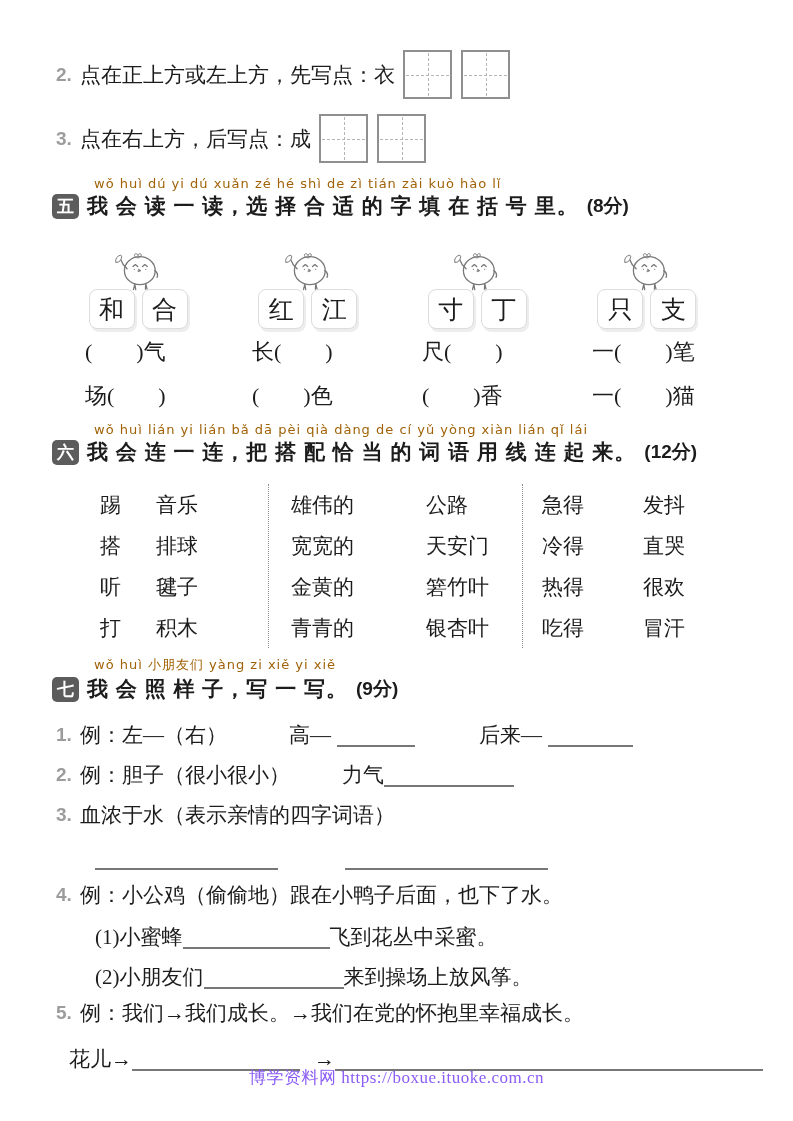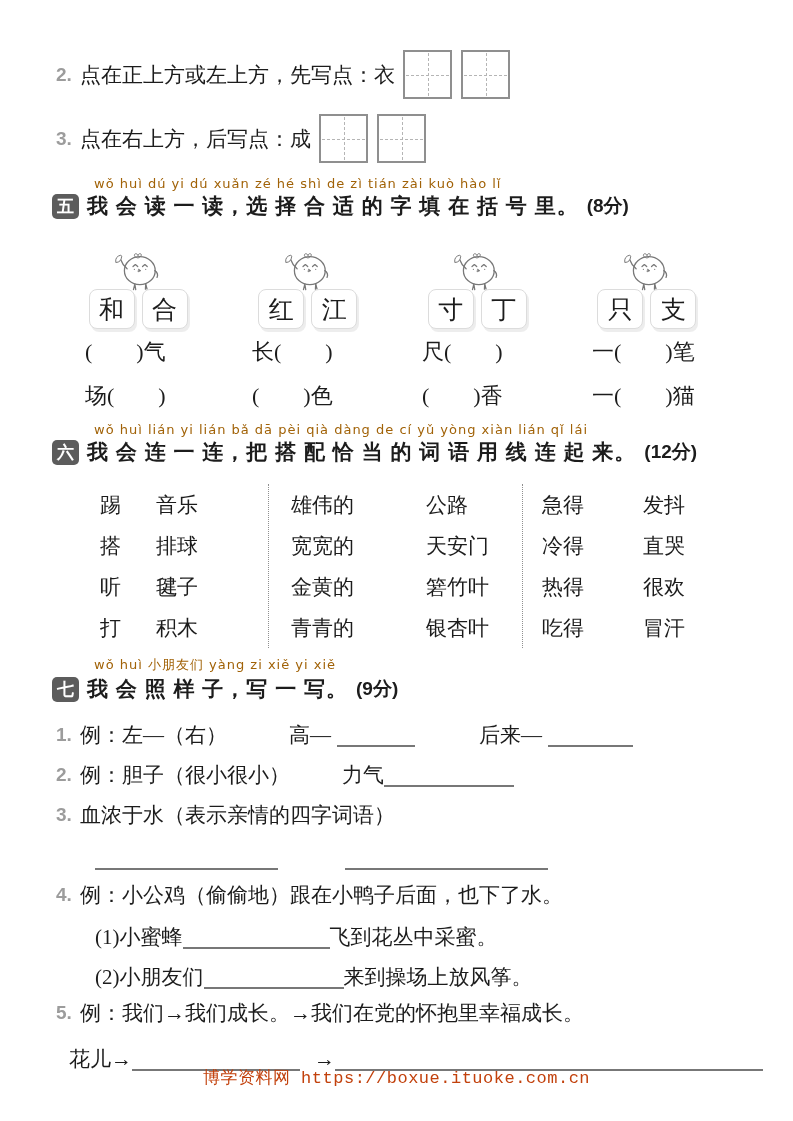--- a/index.html
+++ b/index.html
@@ -78,22 +78,22 @@
   .g3 .colA{padding-left:19px;width:115px;box-sizing:border-box;}
   .g3 .colB{padding-left:5px;justify-content:space-between;}
 
   
   .blank{display:inline-block;border-bottom:2px solid #777;height:18px;margin-bottom:-3px;}
   .sub-line{padding-left:95px;}
   .grow{flex:1;margin-right:30px;}
 
   .footer{
     text-align:center;
-    font-family:Liberation Mono, monospace;
-    font-size:17px;color:#c2410c;letter-spacing:0.5px;
+    font-family:Liberation Serif, serif;
+    font-size:17px;color:#8b5cf6;letter-spacing:0.5px;
   }
 </style>
 </head>
 <body>
 
 <div class="page">
 
   <svg width="0" height="0" style="position:absolute">
     <defs>
       <g id="chick-shape" fill="none" stroke="#787878" stroke-width="1.4" stroke-linecap="round" stroke-linejoin="round">

